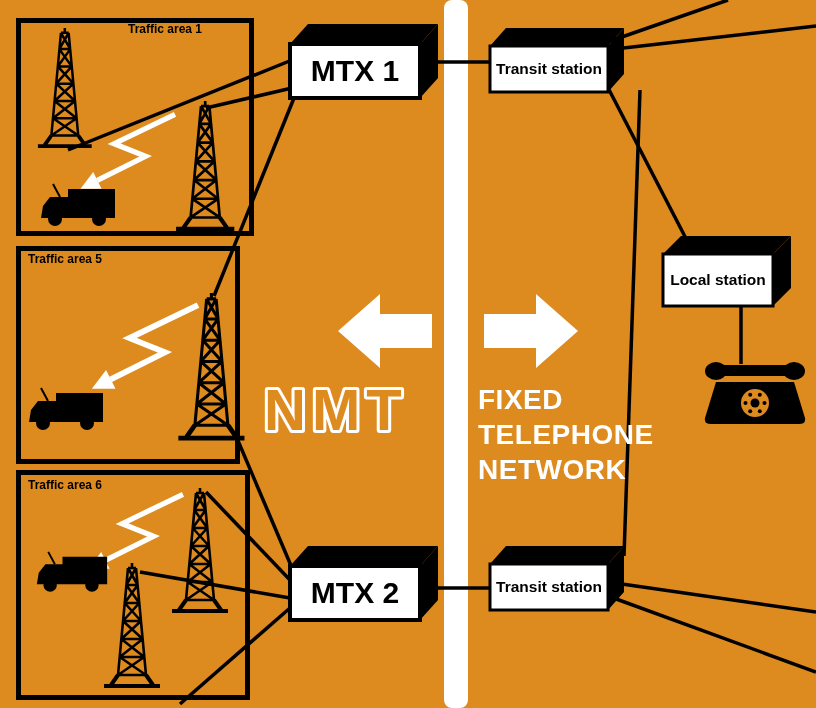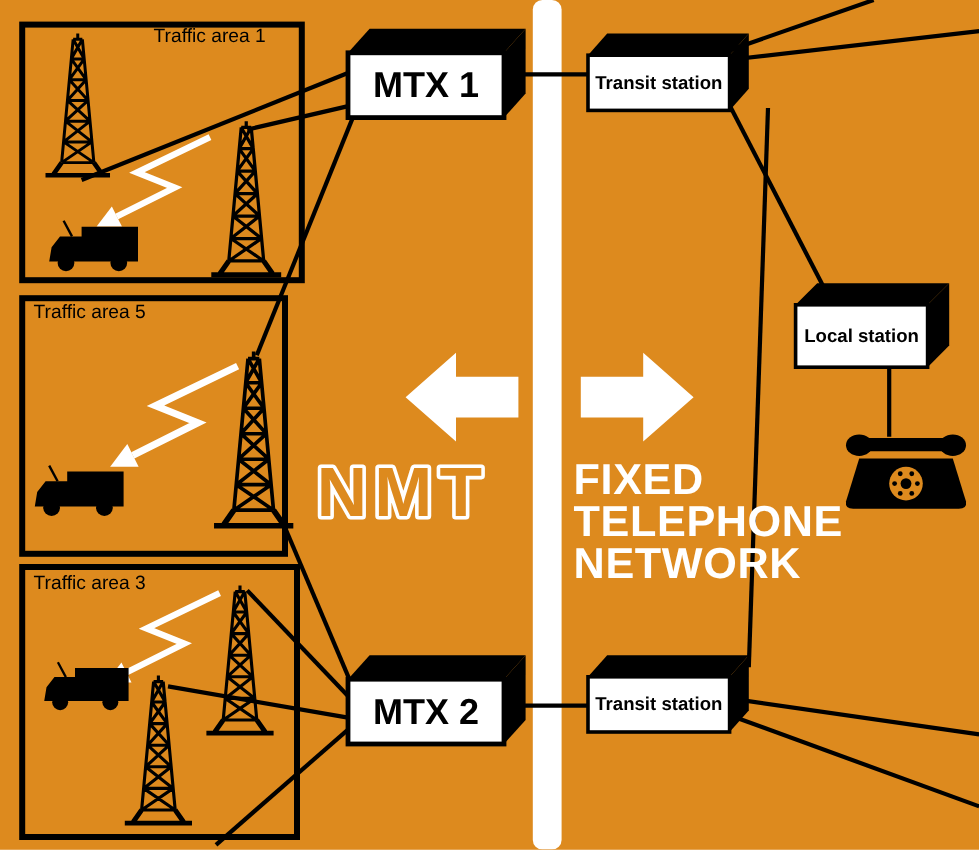--- a/index.html
+++ b/index.html
@@ -27,30 +27,30 @@
   .area-box {
     position: absolute;
     border: 5px solid #000;
     background: transparent;
     box-sizing: border-box;
     z-index: 3;
   }
   .area-label {
     position: absolute;
     z-index: 4;
-    font-size: 16px;
-    font-weight: normal;
+    font-size: 12px;
+    font-weight: bold;
     color: #000;
     white-space: nowrap;
   }
   .fixed-label {
     position: absolute;
     left: 478px; top: 382px;
     z-index: 4;
-    font-size: 36px;
+    font-size: 28px;
     font-weight: bold;
     color: #ffffff;
     line-height: 35px;
     white-space: pre-line;
     letter-spacing: 0.5px;
   }
   svg text {
     font-family: "Liberation Sans", sans-serif;
   }
 </style>
@@ -170,19 +170,19 @@
     <text x="264" y="430" font-size="58" font-weight="800" letter-spacing="6" fill="#dd8a1e" stroke="#ffffff" stroke-width="6" stroke-linejoin="round" paint-order="stroke">NMT</text>
   </svg>
 
   <div class="area-box" style="left:16px; top:18px; width:238px; height:218px;"></div>
   <div class="area-label" style="left:128px; top:22px;">Traffic area 1</div>
 
   <div class="area-box" style="left:16px; top:246px; width:224px; height:218px;"></div>
   <div class="area-label" style="left:28px; top:252px;">Traffic area 5</div>
 
   <div class="area-box" style="left:16px; top:470px; width:234px; height:230px;"></div>
-  <div class="area-label" style="left:28px; top:478px;">Traffic area 3</div>
+  <div class="area-label" style="left:28px; top:478px;">Traffic area 6</div>
 
   <div class="fixed-label">FIXED
 TELEPHONE
 NETWORK</div>
 
 </div>
 
 </body></html>

